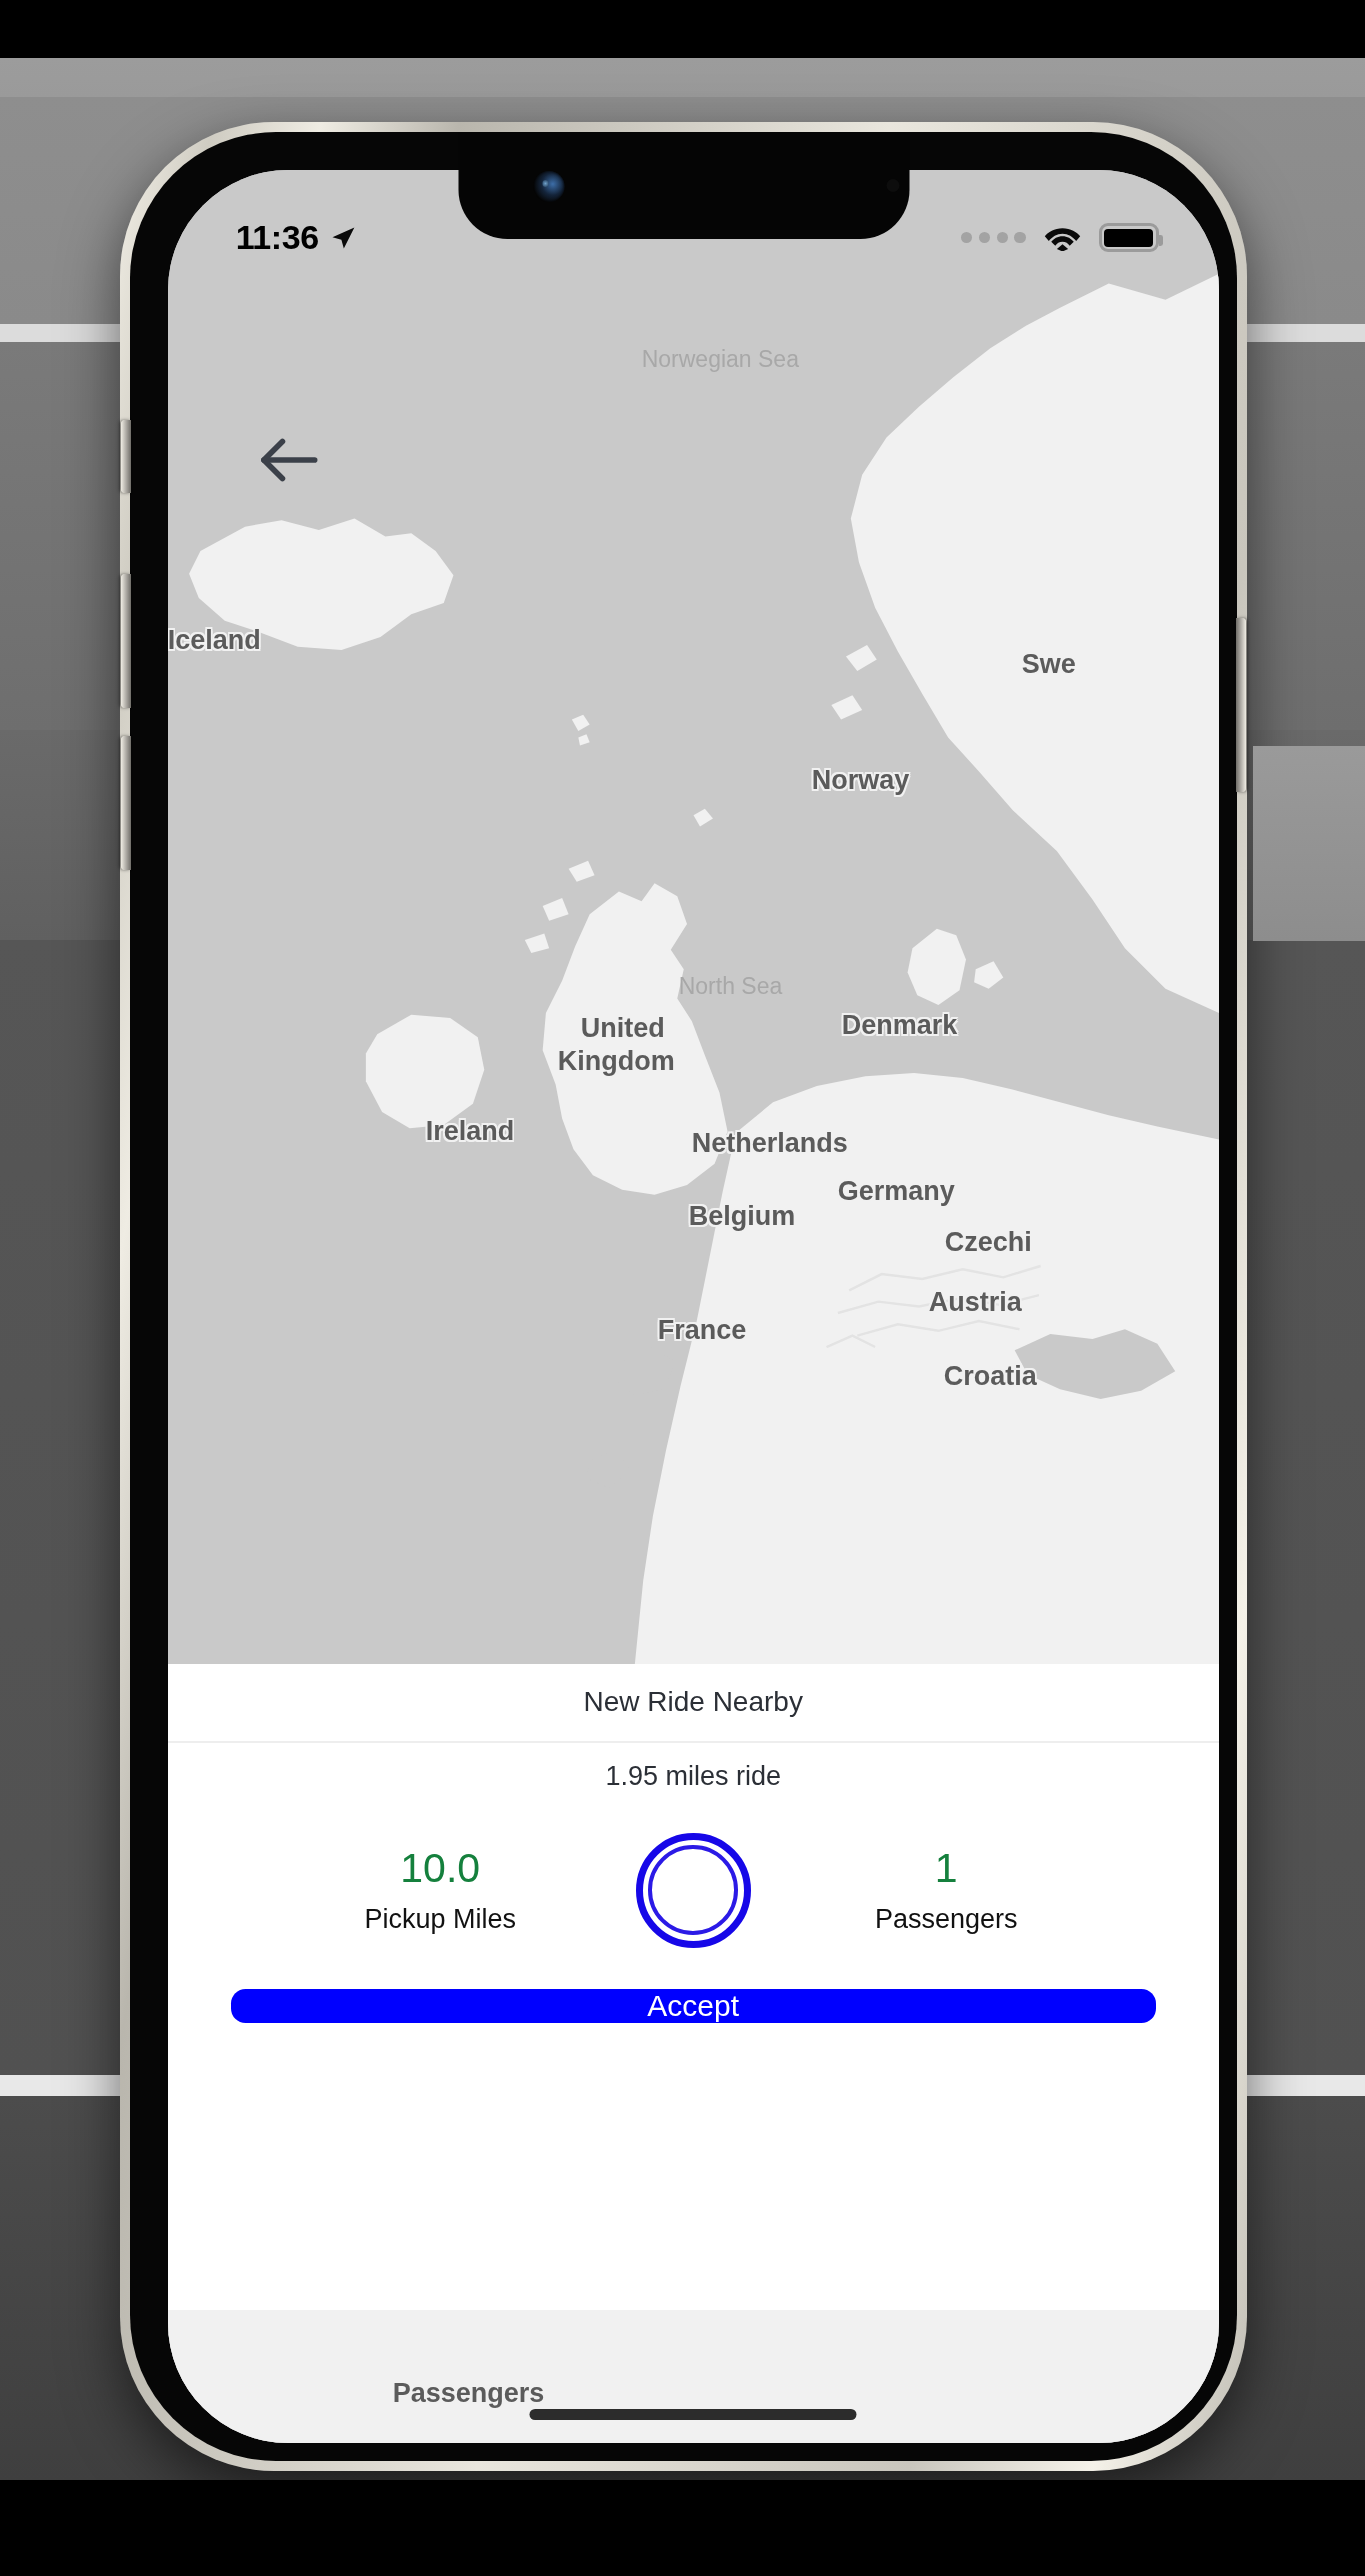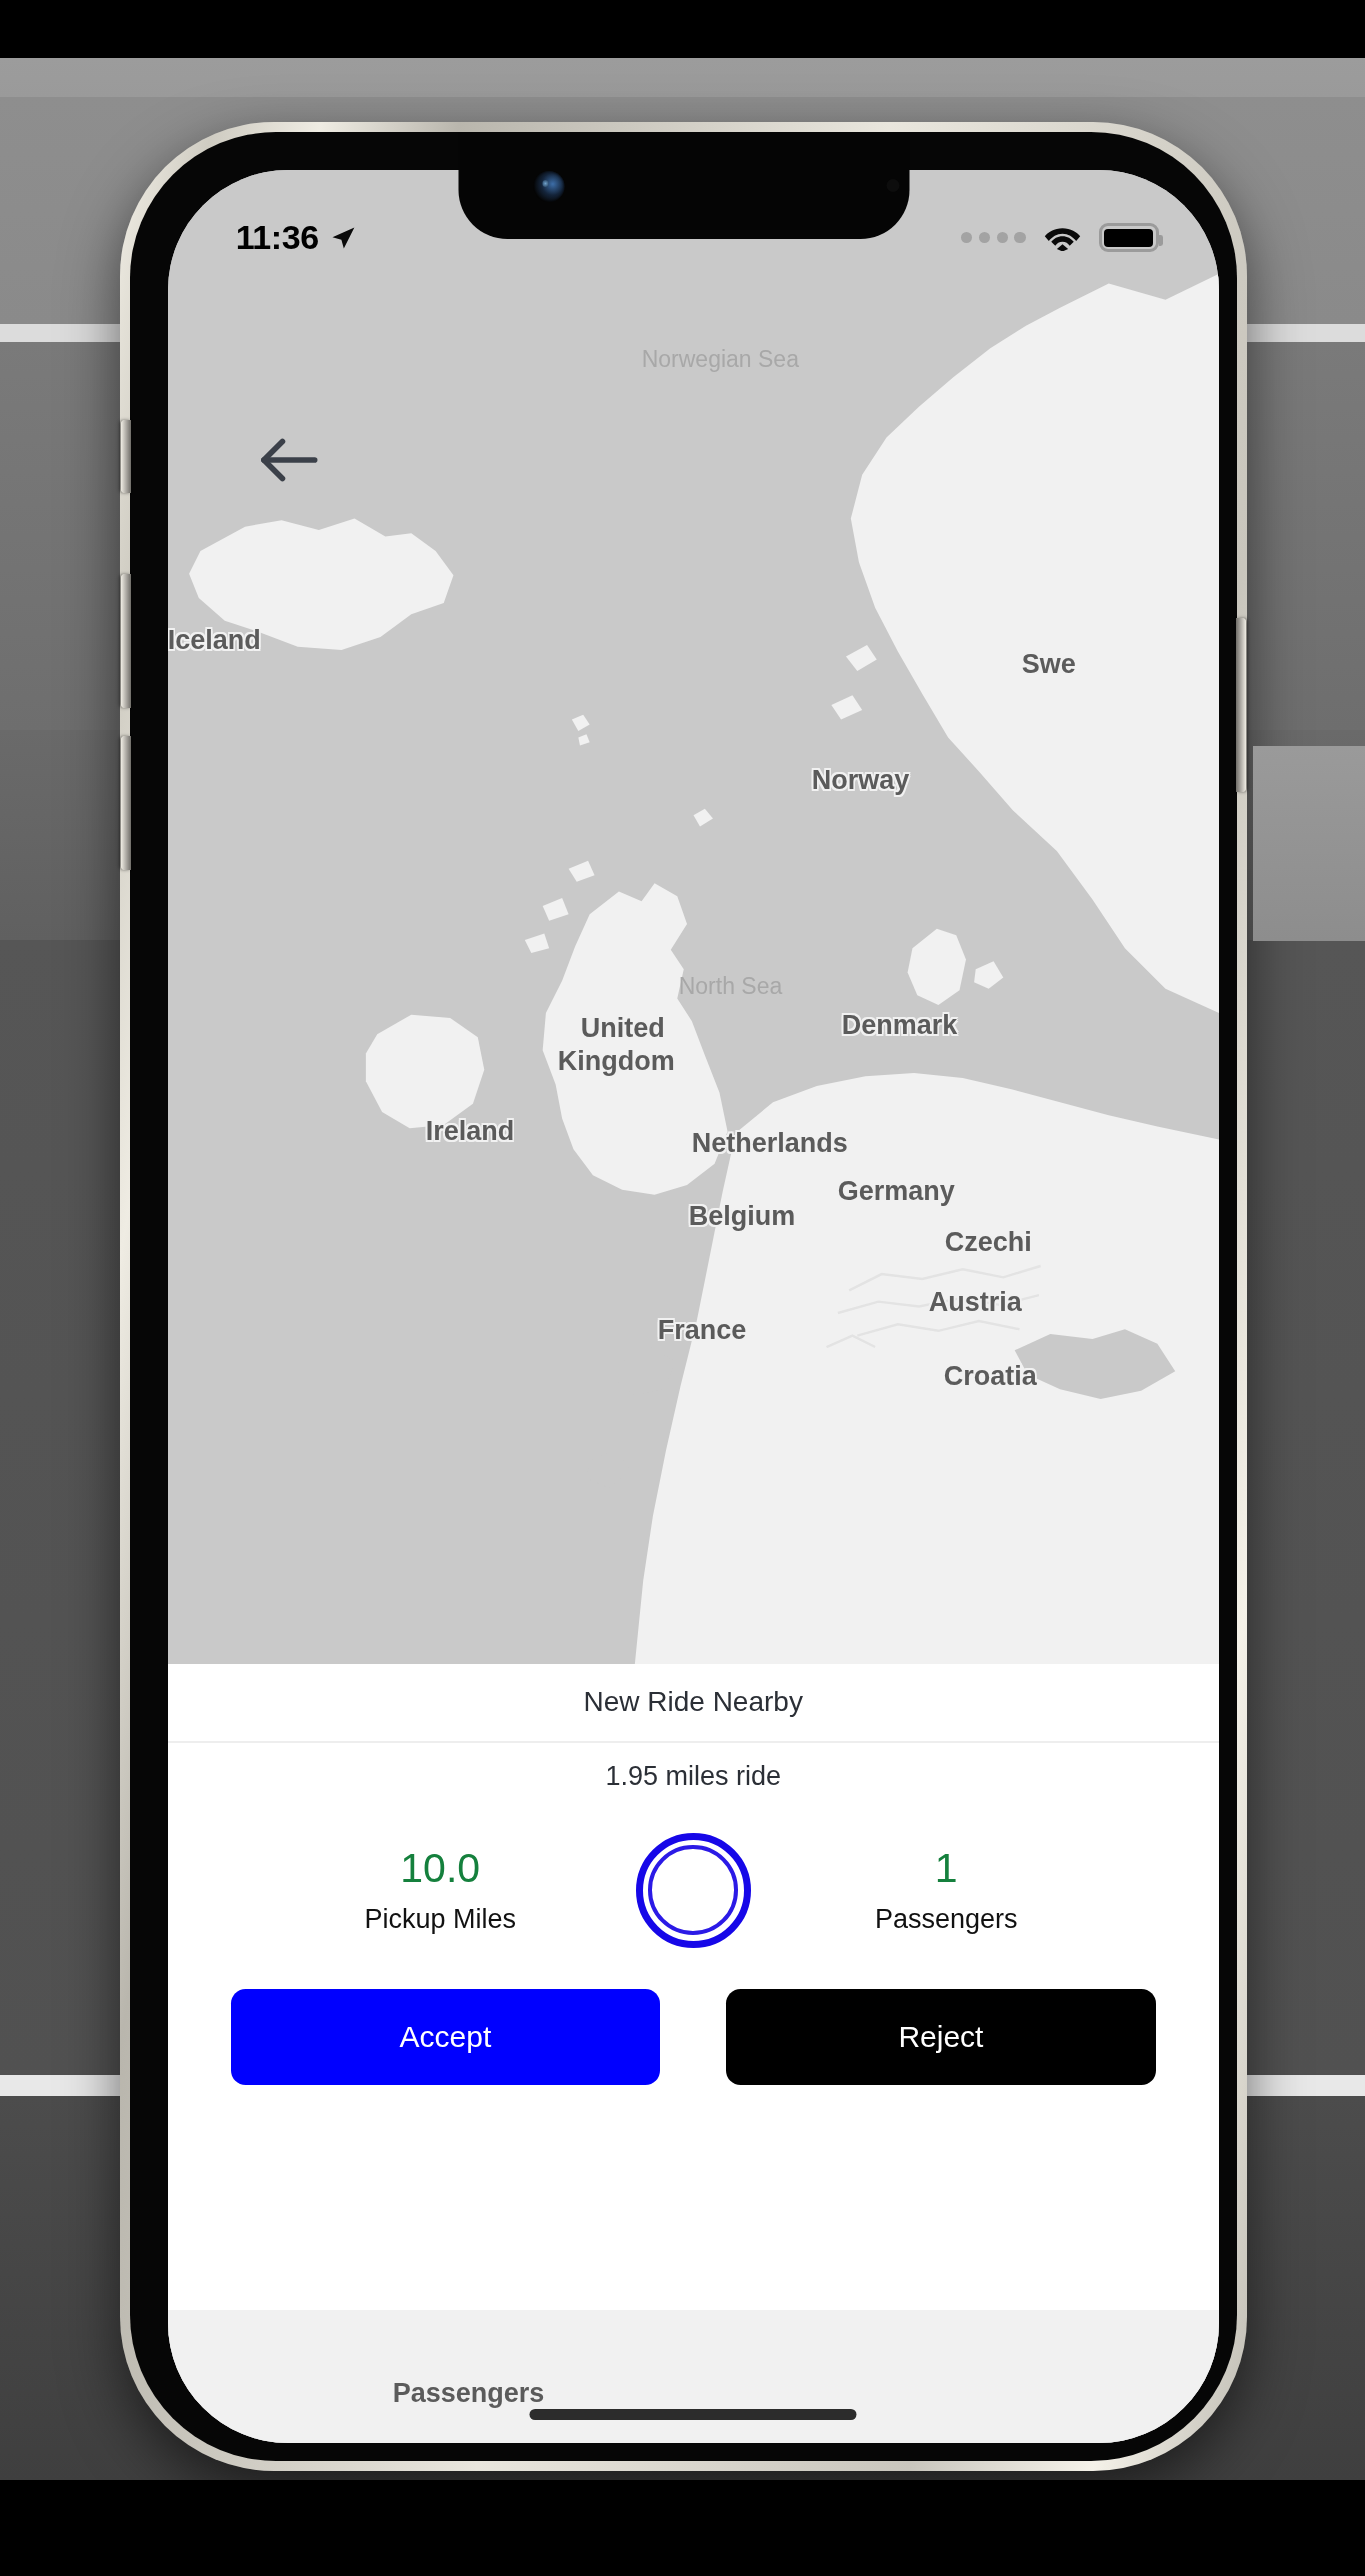--- a/index.html
+++ b/index.html
@@ -291,20 +291,21 @@
     color: #555a60;
     white-space: nowrap;
   }
 
   
   #actions {
     display: flex;
     gap: 66px;
     margin-top: 41px;
     padding: 0 63px;
+    flex-direction: column;
   }
   .action-btn {
     flex: 1;
     height: 96px;
     border: none;
     border-radius: 14.6px;
     font-size: 30px;
     font-family: "Liberation Sans", sans-serif;
     color: #fff;
     cursor: pointer;
@@ -471,21 +472,20 @@
 
             <div class="stat">
               <div class="stat-value">1</div>
               <div class="stat-label">Passengers</div>
             </div>
           </div>
 
 
           <div id="actions">
             <button class="action-btn" id="accept-btn">Accept</button>
-            <button class="action-btn" id="reject-btn">Reject</button>
           </div>
         </div>
 
         <div id="home-indicator"></div>
       </div>
 
       <div id="notch">
         <div id="notch-cam"></div>
         <div id="notch-speaker"></div>
       </div>

